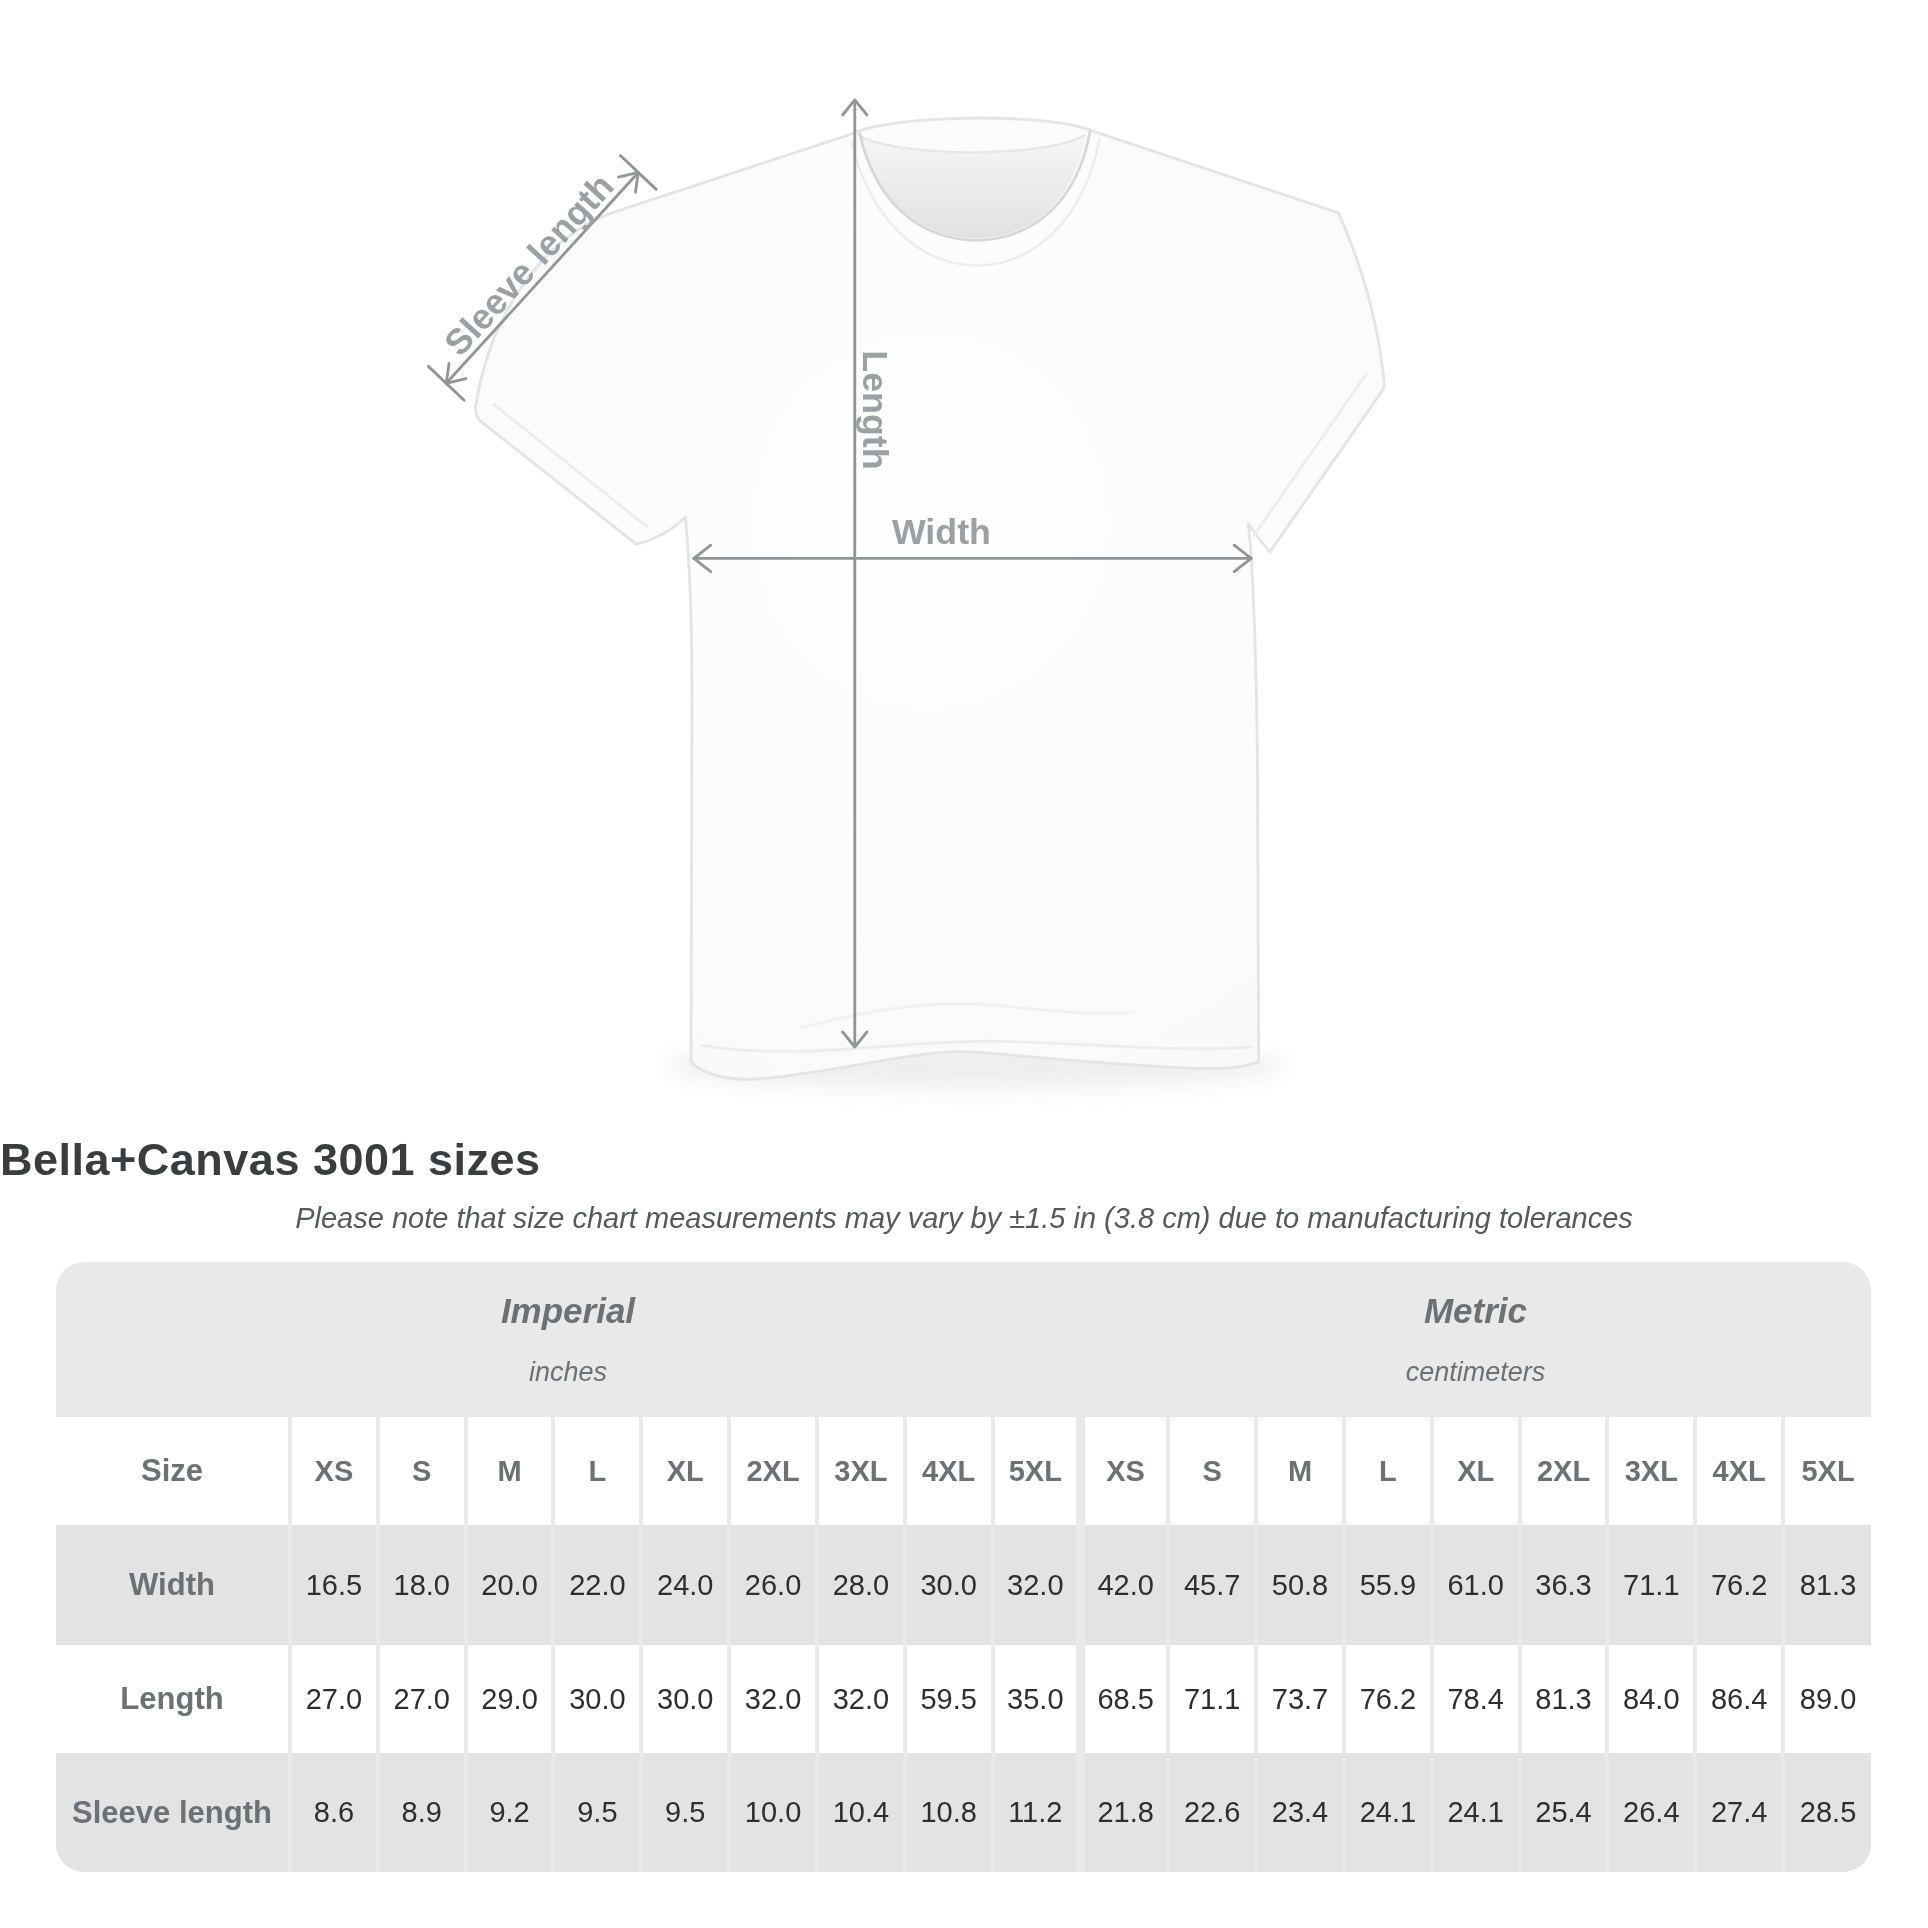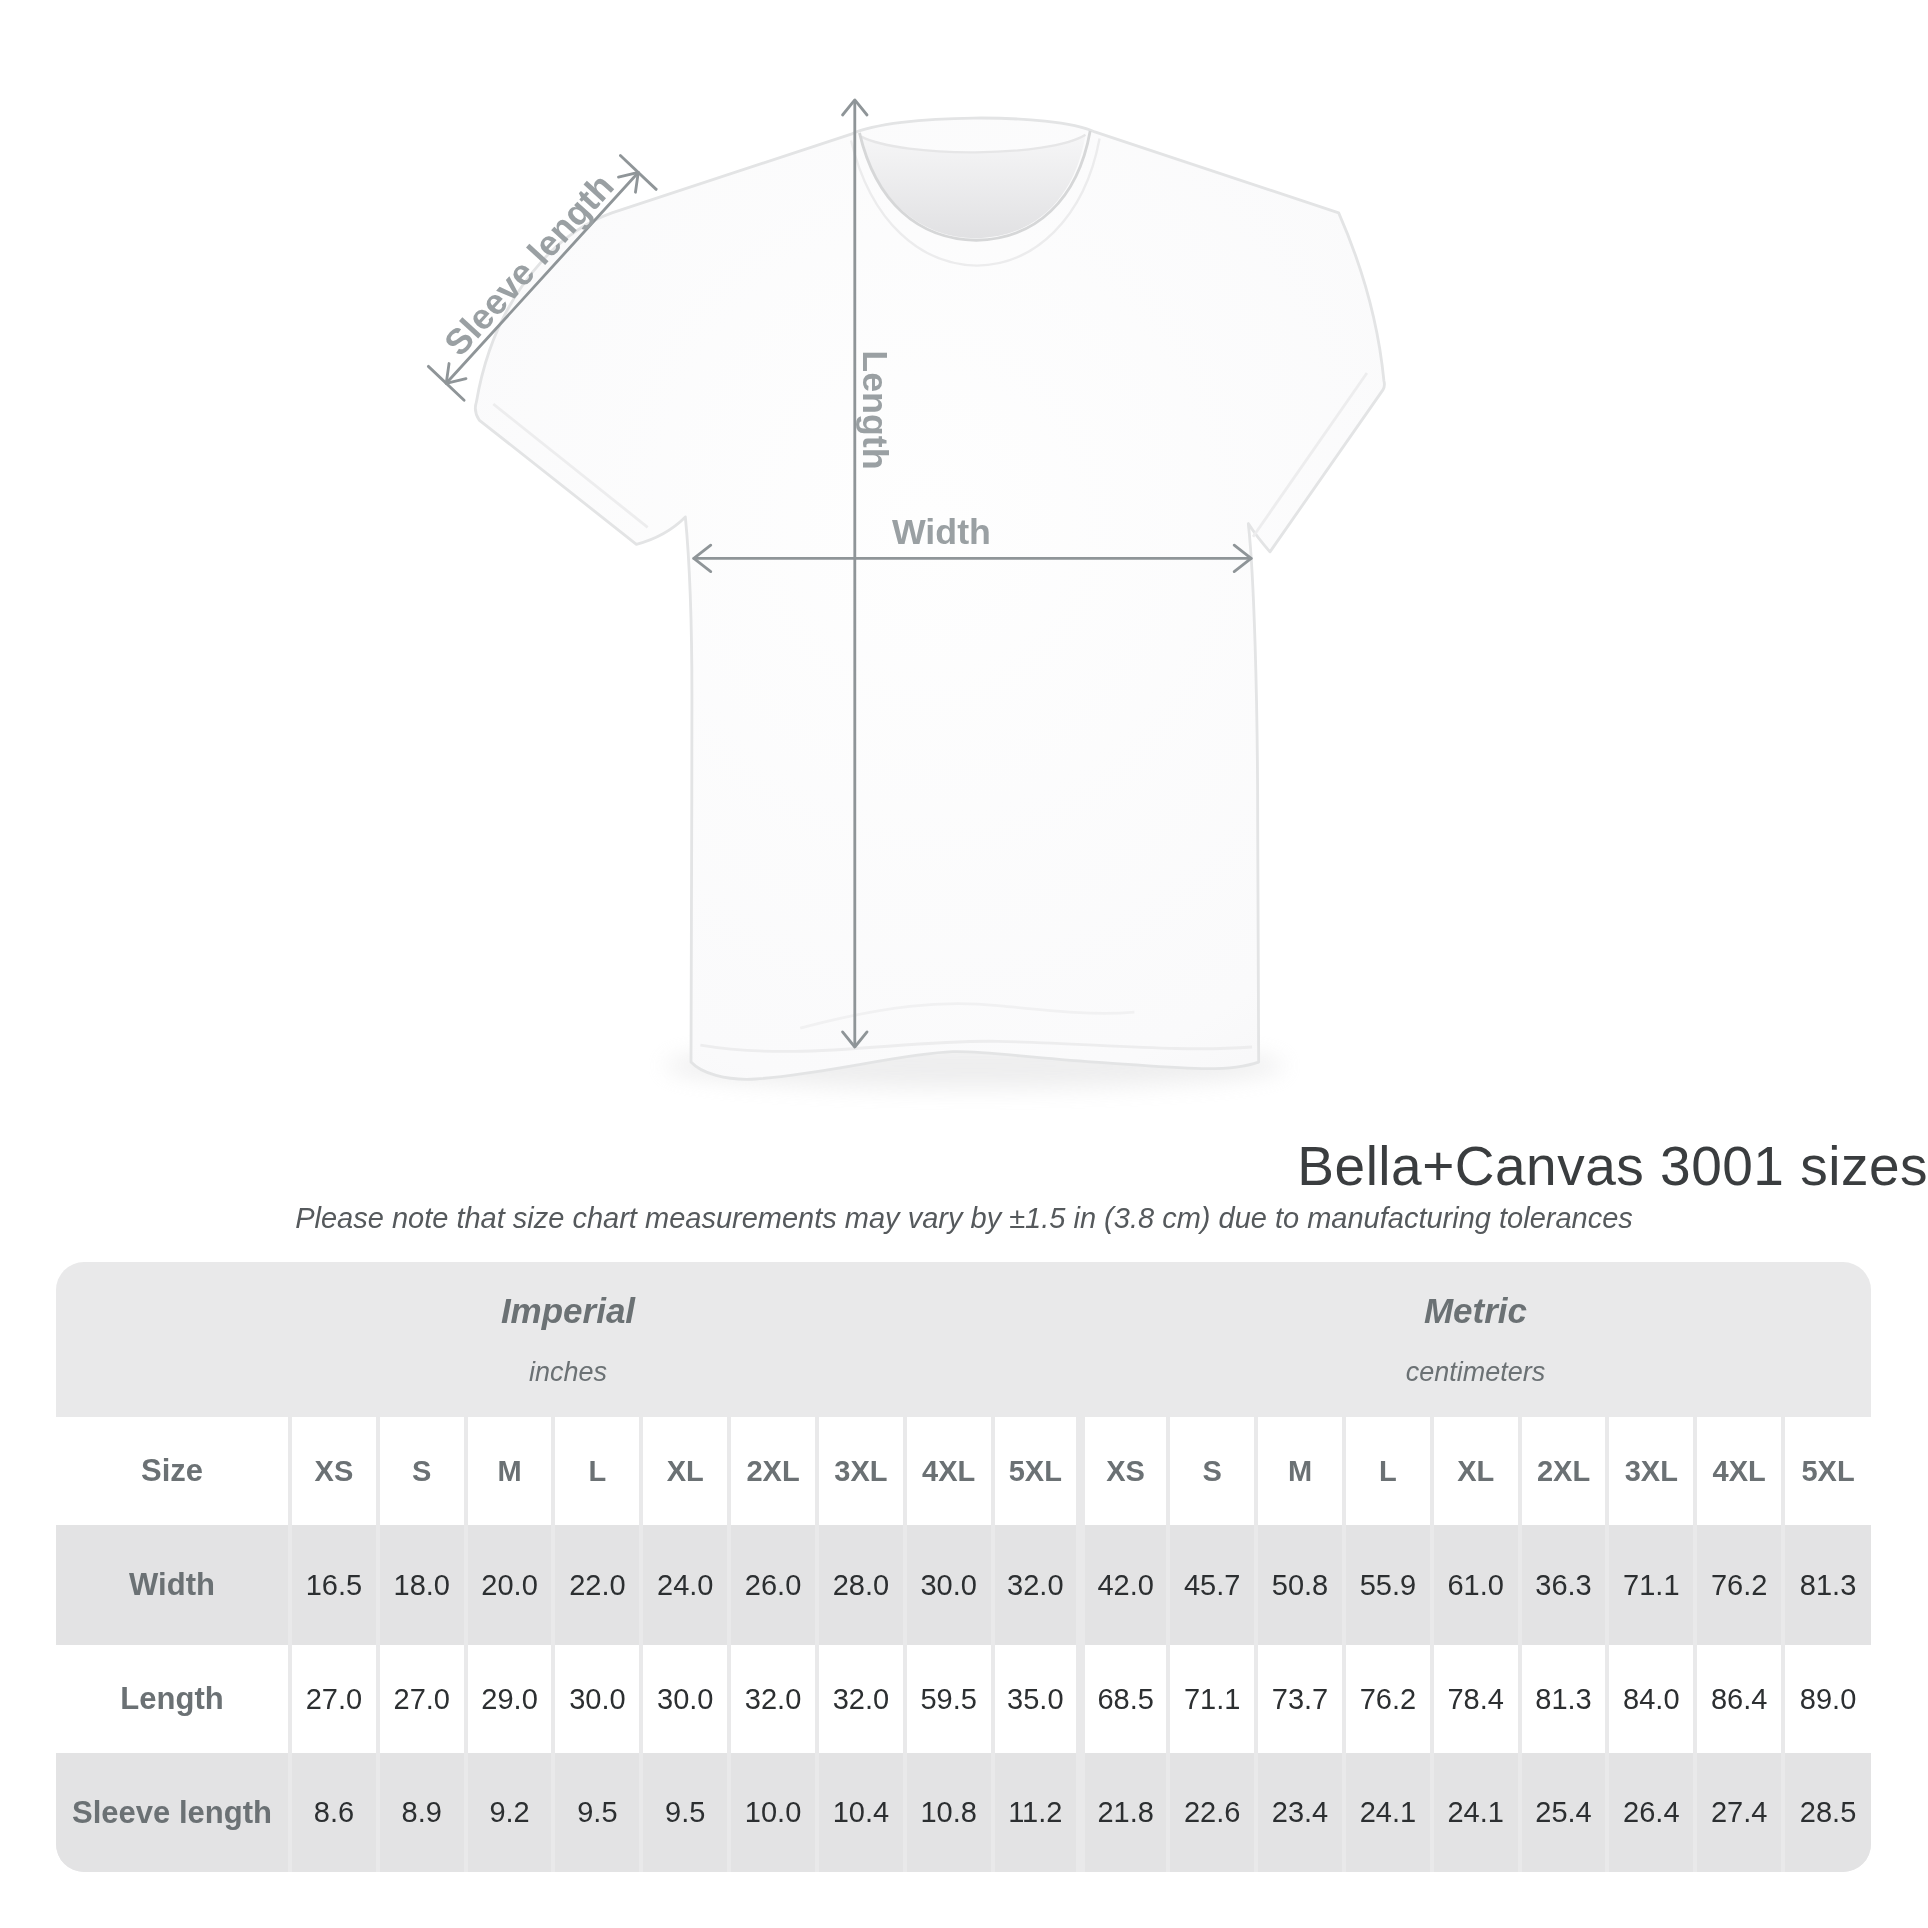--- a/index.html
+++ b/index.html
@@ -3,22 +3,22 @@
 <meta charset="utf-8">
 <style>
   html,body{margin:0;padding:0;background:#ffffff;}
   body{width:1928px;height:1928px;position:relative;font-family:"Liberation Sans",sans-serif;overflow:hidden;}
 
   
   .hero{position:absolute;top:0;left:0;width:1928px;height:1130px;}
   .dim-label{font-family:"Liberation Sans",sans-serif;font-weight:bold;font-size:38px;fill:#9aa0a3;}
 
   
-  .page-title{position:absolute;top:1134px;left:0;width:1928px;text-align:right;
-    font-size:55px;font-weight:normal;color:#3a3d3f;letter-spacing:0.5px;}
+  .page-title{position:absolute;top:1134px;left:0;width:1928px;text-align:left;
+    font-size:45px;font-weight:bold;color:#3a3d3f;letter-spacing:0.5px;}
   .page-subtitle{position:absolute;top:1194px;left:0;width:1928px;text-align:center;
     font-size:29px;font-style:italic;color:#55595c;margin-top:8px;}
 
   
   .size-card{position:absolute;left:56px;top:1262px;width:1815px;height:610px;
     background:#e9e9ea;border-radius:28px;overflow:hidden;}
   .unit-band{display:flex;height:155px;}
   .unit-cell{display:flex;flex-direction:column;align-items:center;justify-content:center;gap:26px;}
   .unit-cell.imperial{flex:0 0 1024px;}
   .unit-cell.metric{flex:1 1 auto;}

